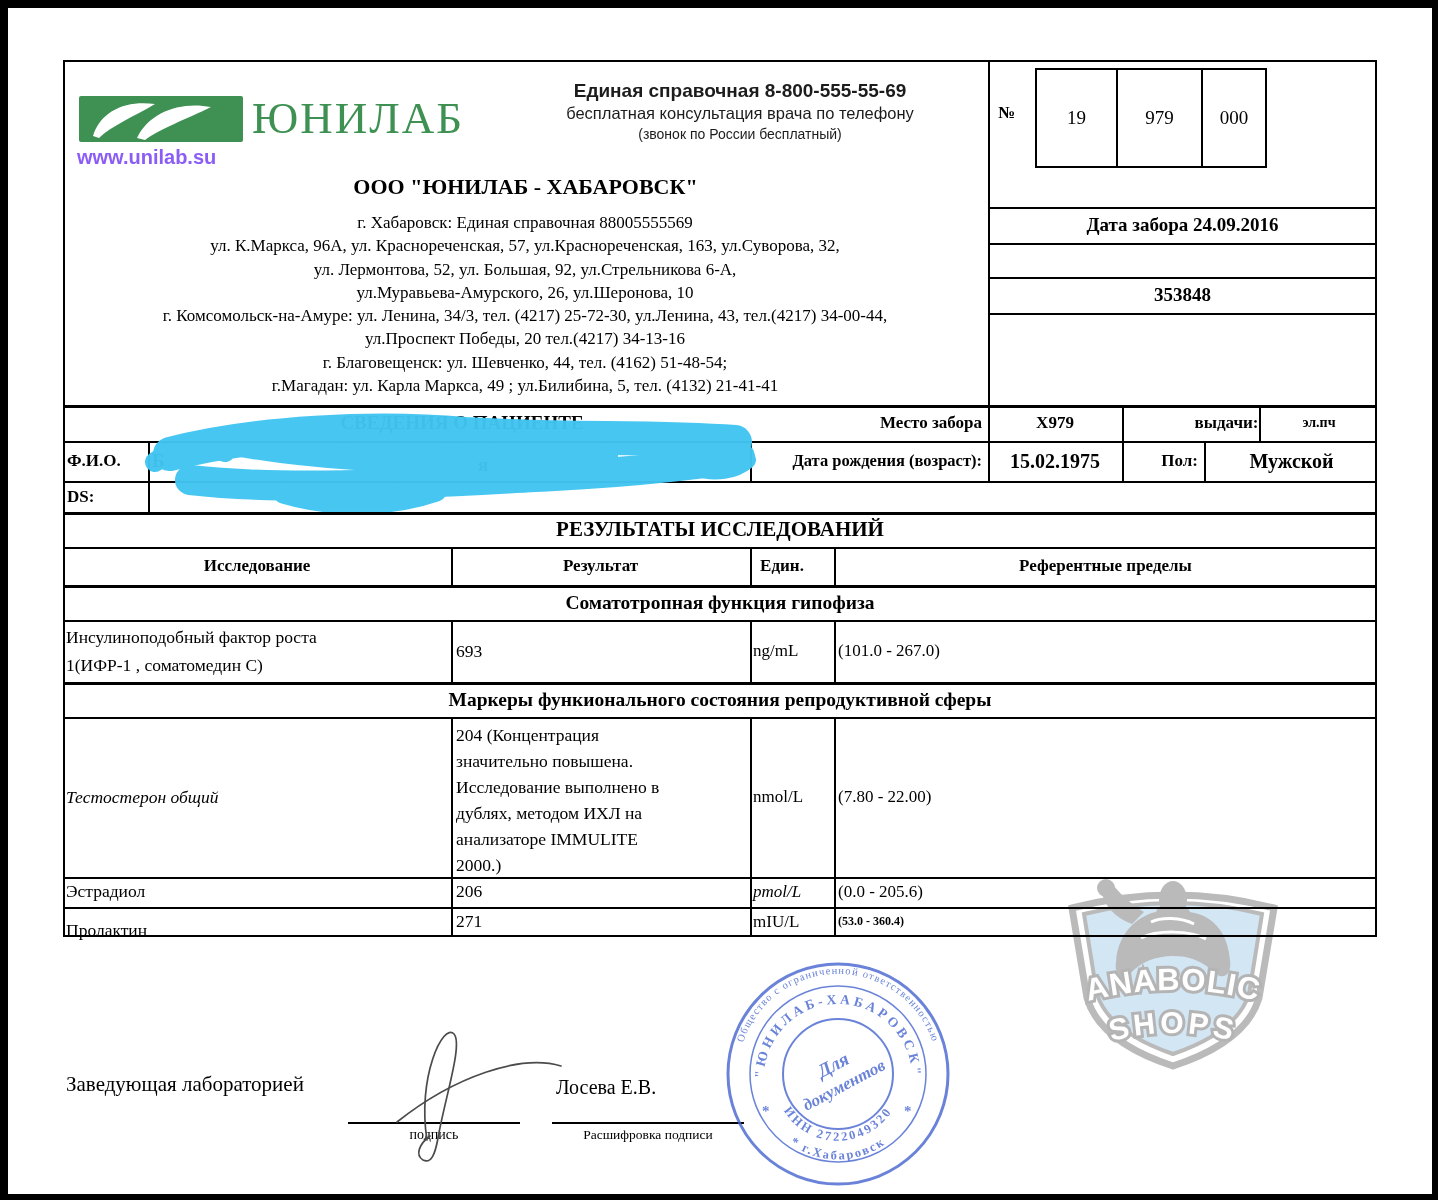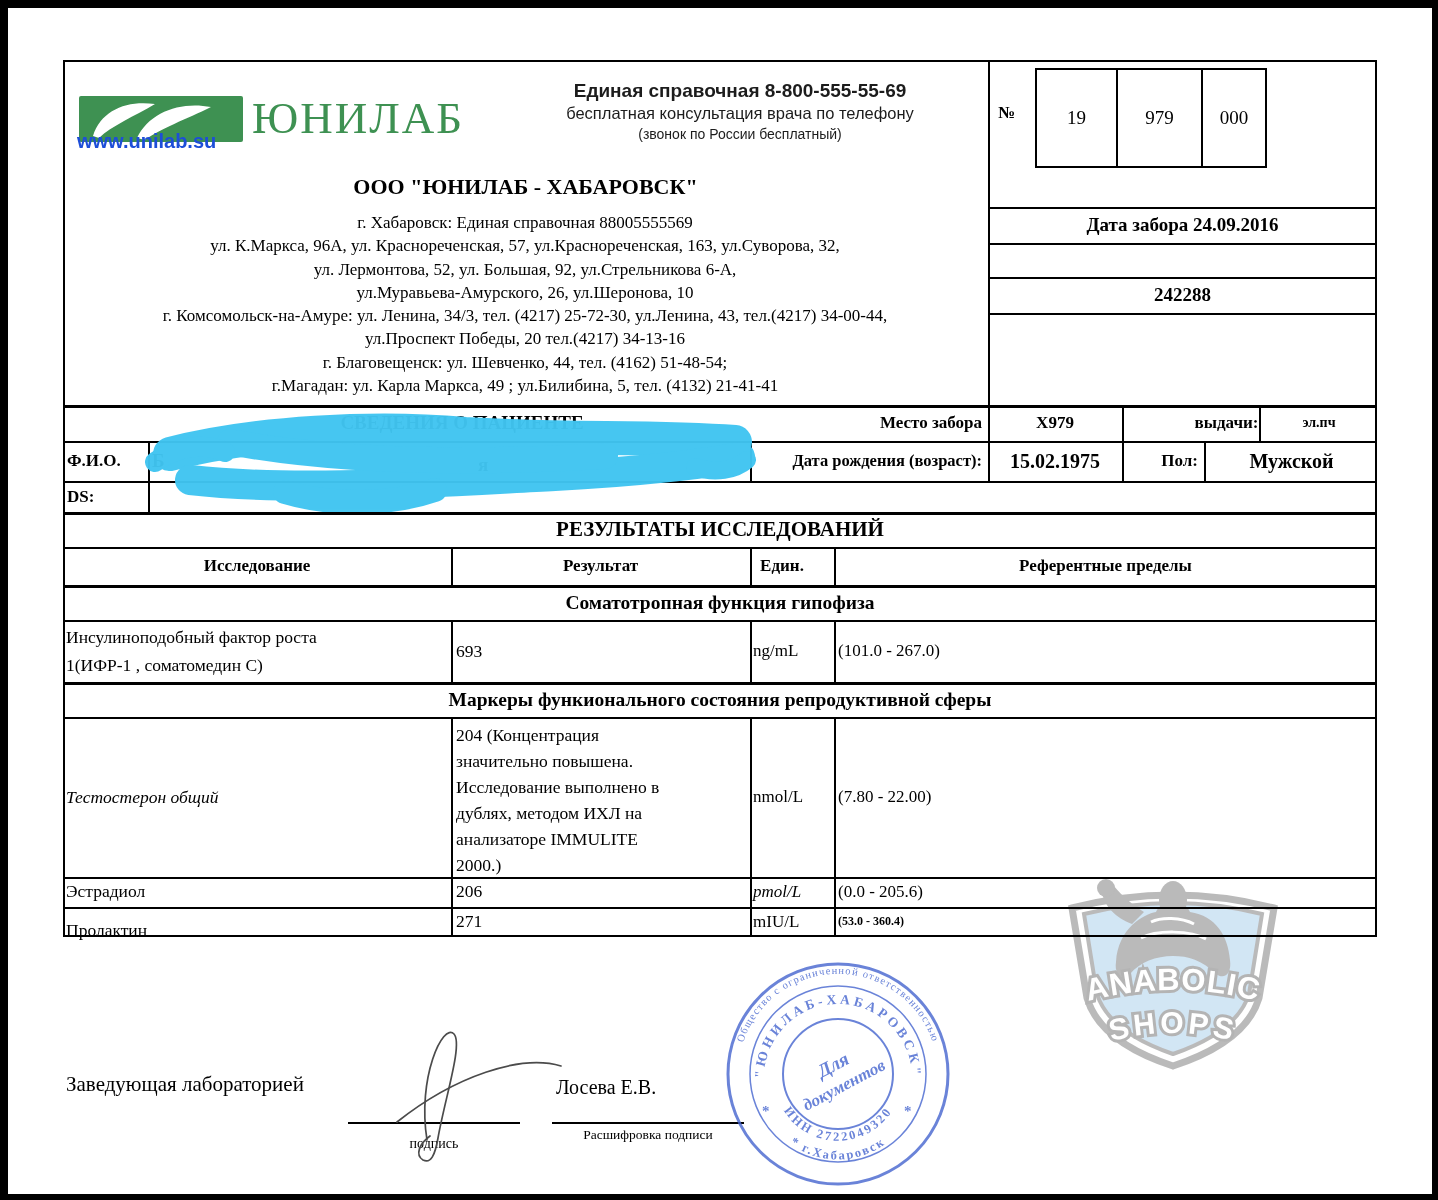--- a/index.html
+++ b/index.html
@@ -56,21 +56,21 @@
   </svg>
 
   <div class="doc-border"></div>
 
   <svg class="abs z3" style="left:79px;top:96px;" width="164" height="46" viewBox="0 0 164 46">
     <rect x="0" y="0" width="164" height="46" rx="2" fill="#3e9152"></rect>
     <path d="M14,40 C22,14 48,4 76,8 C56,20 32,30 20,42 Z" fill="#ffffff"></path>
     <path d="M58,42 C70,16 102,5 132,11 C108,23 80,33 66,44 Z" fill="#ffffff"></path>
   </svg>
   <div class="abs z3" style="left:252px;top:92px;font-size:45px;letter-spacing:2px;color:#3e9152;">ЮНИЛАБ</div>
-  <div class="abs z3 sans b" style="left:77px;top:130px;font-size:20px;color:#1d4ed8;">www.unilab.su</div>
+  <div class="abs z3 sans b" style="left:77px;top:146px;font-size:20px;color:#8b5cf6;">www.unilab.su</div>
 
   <div class="abs z3 sans ctr" style="left:515px;top:80px;width:450px;color:#1c1c1c;">
     <div class="b" style="font-size:19px;">Единая справочная 8-800-555-55-69</div>
     <div style="font-size:16.5px;margin-top:2px;">бесплатная консультация врача по телефону</div>
     <div style="font-size:14px;margin-top:3px;">(звонок по России бесплатный)</div>
   </div>
 
   <div class="abs z3 ctr b" style="left:63px;top:174px;width:925px;font-size:22px;">ООО "ЮНИЛАБ - ХАБАРОВСК"</div>
 
   <div class="abs z3 ctr" style="left:40px;top:211px;width:970px;font-size:17px;line-height:23.3px;">
@@ -83,21 +83,21 @@
     <div>г. Благовещенск: ул. Шевченко, 44, тел. (4162) 51-48-54;</div>
     <div>г.Магадан: ул. Карла Маркса, 49 ; ул.Билибина, 5,  тел. (4132) 21-41-41</div>
   </div>
 
   <div class="abs z3 b" style="left:998px;top:103px;font-size:17px;">№</div>
   <div class="abs z3 ctr" style="left:1035px;top:68px;width:83px;height:100px;border:2px solid #000;box-sizing:border-box;font-size:19px;line-height:96px;">19</div>
   <div class="abs z3 ctr" style="left:1116px;top:68px;width:87px;height:100px;border:2px solid #000;box-sizing:border-box;font-size:19px;line-height:96px;">979</div>
   <div class="abs z3 ctr" style="left:1201px;top:68px;width:66px;height:100px;border:2px solid #000;box-sizing:border-box;font-size:19px;line-height:96px;">000</div>
 
   <div class="abs z3 ctr b" style="left:988px;top:209px;width:389px;font-size:19px;line-height:32px;">Дата забора 24.09.2016</div>
-  <div class="abs z3 ctr b" style="left:988px;top:279px;width:389px;font-size:19px;line-height:32px;">242288</div>
+  <div class="abs z3 ctr b" style="left:988px;top:279px;width:389px;font-size:19px;line-height:32px;">353848</div>
 
   <div class="hl z3" style="left:988px;top:207px;width:389px;"></div>
   <div class="hl z3" style="left:988px;top:243px;width:389px;"></div>
   <div class="hl z3" style="left:988px;top:277px;width:389px;"></div>
   <div class="hl z3" style="left:988px;top:313px;width:389px;"></div>
 
   <div class="vl z3" style="left:988px;top:60px;height:421px;"></div>
   <div class="hl3 z3" style="left:63px;top:405px;width:1314px;"></div>
   <div class="hl z3" style="left:63px;top:441px;width:1314px;"></div>
   <div class="hl z3" style="left:63px;top:481px;width:1314px;"></div>
@@ -170,21 +170,21 @@
   <div class="abs z3" style="left:753px;top:877px;width:78px;font-size:17px;line-height:29px;font-style:italic;">pmol/L</div>
   <div class="abs z3" style="left:838px;top:877px;width:535px;font-size:17px;line-height:29px;">(0.0 - 205.6)</div>
 
   <div class="abs z3" style="left:66px;top:916px;width:380px;font-size:17.5px;line-height:29px;">Пролактин</div>
   <div class="abs z3" style="left:456px;top:907px;width:290px;font-size:17.5px;line-height:29px;">271</div>
   <div class="abs z3" style="left:753px;top:907px;width:78px;font-size:17px;line-height:29px;">mIU/L</div>
   <div class="abs z3" style="left:838px;top:907px;width:535px;font-size:12px;line-height:29px;font-weight:bold;">(53.0 - 360.4)</div>
 
   <div class="abs z3" style="left:66px;top:1072px;font-size:21px;">Заведующая лабораторией</div>
   <div class="lineBlack" style="left:348px;top:1122px;width:172px;"></div>
-  <div class="abs z3 ctr" style="left:348px;top:1127px;width:172px;font-size:14px;margin-top:9px;">подпись</div>
+  <div class="abs z3 ctr" style="left:348px;top:1127px;width:172px;font-size:14px;">подпись</div>
   <div class="abs z3" style="left:556px;top:1076px;font-size:20px;">Лосева Е.В.</div>
   <div class="lineBlack" style="left:552px;top:1122px;width:192px;"></div>
   <div class="abs z3 ctr" style="left:552px;top:1127px;width:192px;font-size:13.5px;">Расшифровка подписи</div>
 
   <svg class="abs z6" style="left:335px;top:1012px;" width="235" height="155" viewBox="0 0 235 155">
     <g fill="none" stroke="#4b4b4b" stroke-width="1.7" stroke-linecap="round">
       <path d="M92,128 C82,66 108,10 119,22 C128,32 110,86 103,126 C100,143 96,152 88,148 C80,143 84,132 95,124"></path>
       <path d="M62,110 C120,64 186,42 226,54"></path>
     </g>
   </svg>

